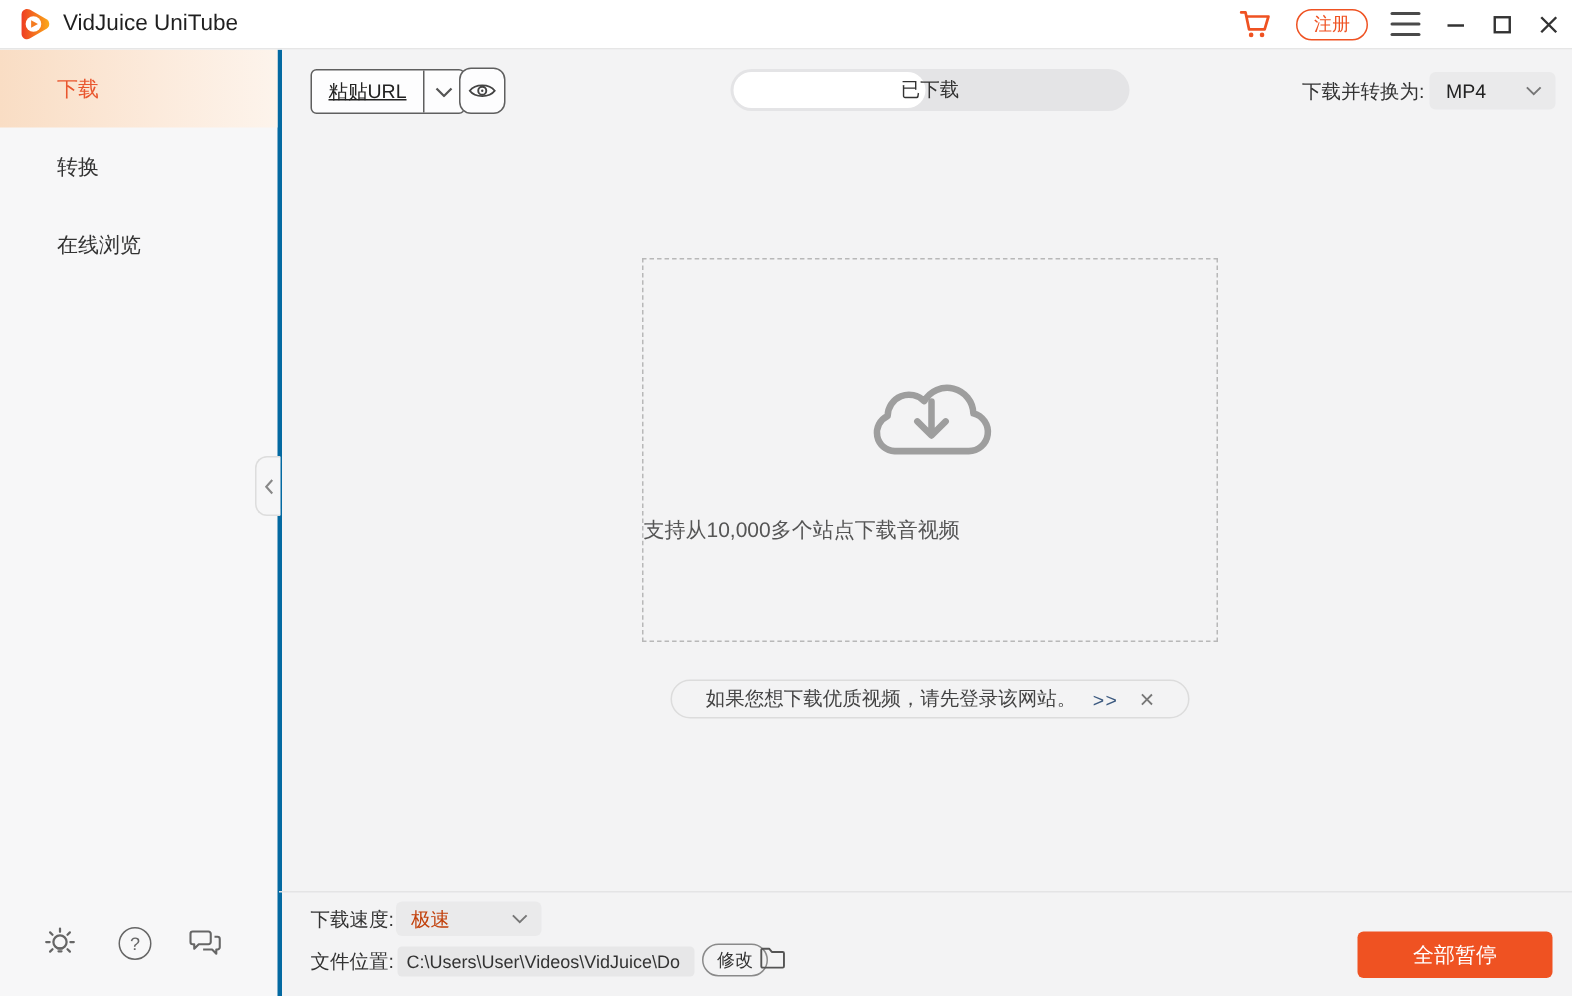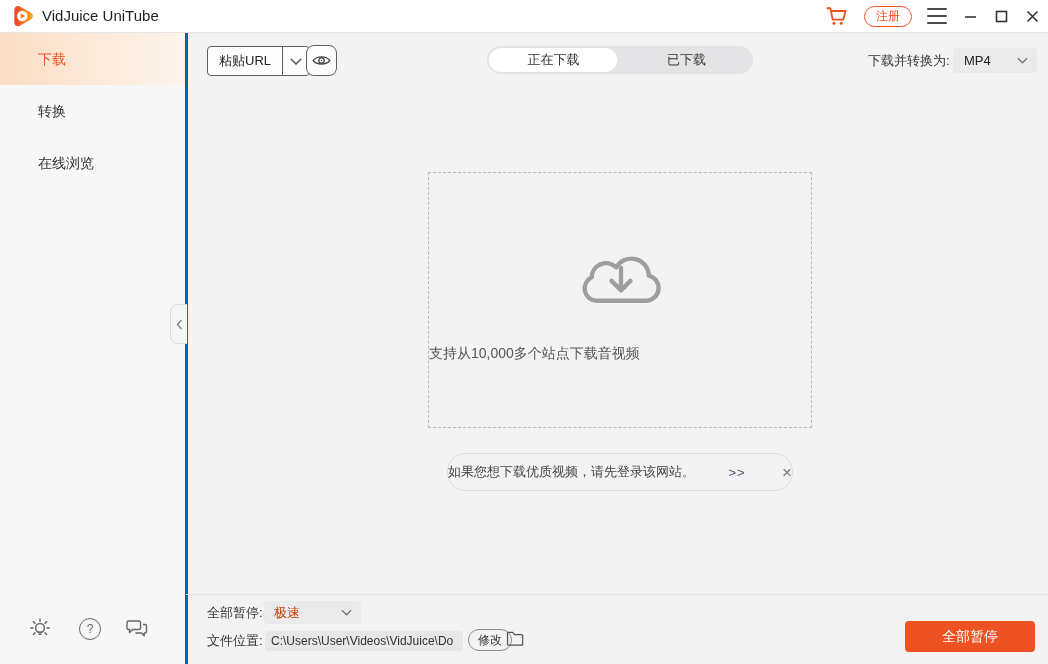--- a/index.html
+++ b/index.html
@@ -18,39 +18,39 @@
   .winbtn{width:16px;height:16px;display:flex;align-items:center;justify-content:center;cursor:pointer;}
 
   
   .sidebar{position:absolute;left:0;top:33px;width:185px;height:631px;background:#f7f7f8;border-right:3px solid #0369a1;}
   .side-item{height:52px;line-height:52px;padding-left:38px;font-size:14px;color:#333;cursor:pointer;}
   .side-item.active{color:#e9562e;background:linear-gradient(90deg,#f9ddc4 0%,#fceadb 55%,#fdf4ec 100%);}
   .collapse{position:absolute;left:170px;top:304px;width:16px;height:38px;background:#f6f6f7;border:1px solid #ddd;border-right:none;border-radius:8px 0 0 8px;display:flex;align-items:center;justify-content:center;cursor:pointer;z-index:3;}
 
   
   .paste-group{position:absolute;left:207px;top:46px;height:28px;display:flex;align-items:stretch;border:1px solid #5f5f5f;border-radius:4px;background:#fdfdfe;cursor:pointer;}
-  .paste-label{padding:0 11px;line-height:28px;font-size:13px;color:#222;}
+  .paste-label{padding:0 11px;line-height:28px;font-size:13px;color:#222;text-decoration:underline;}
   .paste-div{width:1px;background:#5f5f5f;}
   .paste-chev{width:26px;display:flex;align-items:center;justify-content:center;}
   .eye-btn{position:absolute;left:306px;top:45px;width:31px;height:31px;border:1px solid #5f5f5f;border-radius:8px;background:#fdfdfe;display:flex;align-items:center;justify-content:center;cursor:pointer;box-sizing:border-box;}
 
   .tabs{position:absolute;left:487px;top:46px;width:266px;height:28px;background:#e4e4e6;border-radius:14px;display:flex;}
   .tab{flex:1;text-align:center;line-height:28px;font-size:13px;color:#333;cursor:pointer;position:relative;z-index:1;}
   .tab-pill{position:absolute;left:2px;top:2px;width:128px;height:24px;background:#fff;border-radius:12px;z-index:0;}
 
   .convert-label{position:absolute;left:868px;top:47px;height:27px;line-height:27px;font-size:13px;color:#333;}
   .select{background:#eaeaeb;border-radius:4px;display:flex;align-items:center;cursor:pointer;box-sizing:border-box;}
   .format-select{position:absolute;left:953px;top:48px;width:84px;height:25px;padding:0 9px 0 11px;justify-content:space-between;font-size:13px;color:#222;}
 
   
   .dropzone{position:absolute;left:428px;top:172px;width:384px;height:256px;border:1px dashed #b8b8b8;box-sizing:border-box;}
   .cloud{position:absolute;left:140px;top:68px;}
   .drop-caption{position:absolute;left:0;top:172px;width:100%;text-align:left;font-size:14px;color:#555;}
 
-  .notice{position:absolute;left:447px;top:453px;width:346px;height:38px;border:1px solid #dcdcdc;border-radius:19px;display:flex;align-items:center;justify-content:space-between;gap:0;box-sizing:border-box;}
+  .notice{position:absolute;left:447px;top:453px;width:346px;height:26px;border:1px solid #dcdcdc;border-radius:19px;display:flex;align-items:center;justify-content:center;gap:11px;box-sizing:border-box;}
   .notice-text{font-size:13px;color:#444;}
   .notice-more{font-size:13px;color:#3c5a80;letter-spacing:1px;cursor:pointer;}
   .notice-close{font-size:17px;color:#777;cursor:pointer;line-height:1;margin-left:3px;}
 
   
   .footer-divider{position:absolute;left:186px;top:594px;width:862px;height:1px;background:#e4e4e5;}
   .speed-label{position:absolute;left:207px;top:601px;height:23px;line-height:23px;font-size:13px;color:#333;}
   .speed-select{position:absolute;left:264px;top:601px;width:97px;height:23px;padding:0 9px 0 10px;justify-content:space-between;font-size:13px;color:#c2410c;}
   .loc-label{position:absolute;left:207px;top:630px;height:21px;line-height:21px;font-size:13px;color:#333;}
   .loc-field{position:absolute;left:265px;top:631px;width:198px;height:20px;line-height:20px;background:#e7e7e8;border-radius:3px;font-size:12px;color:#333;padding:0 6px;white-space:nowrap;overflow:hidden;box-sizing:border-box;}
@@ -139,21 +139,20 @@
   <div class="eye-btn">
     <svg width="19" height="13" viewBox="0 0 24 16" fill="none" stroke="#444" stroke-width="1.6">
       <path d="M1.5 8 C6 2 18 2 22.5 8 C18 14 6 14 1.5 8 Z"></path>
       <circle cx="12" cy="8" r="3.4"></circle>
       <circle cx="12" cy="8" r="1" fill="#444" stroke="none"></circle>
     </svg>
   </div>
 
   <div class="tabs">
     <div class="tab-pill"></div>
-    <div class="tab">正在下载</div>
     <div class="tab">已下载</div>
   </div>
 
   <div class="convert-label">下载并转换为:</div>
   <div class="select format-select">
     <span>MP4</span>
     <svg width="11" height="7" viewBox="0 0 12 7" fill="none" stroke="#777" stroke-width="1.4">
         <polyline points="1,1 6,6 11,1"></polyline>
       </svg>
   </div>
@@ -169,21 +168,21 @@
   </div>
 
   <div class="notice">
     <span class="notice-text">如果您想下载优质视频，请先登录该网站。</span>
     <span class="notice-more">&gt;&gt;</span>
     <span class="notice-close">×</span>
   </div>
 
   <div class="footer-divider"></div>
 
-  <div class="speed-label">全部暂停:</div>
+  <div class="speed-label">下载速度:</div>
   <div class="select speed-select">
     <span>极速</span>
     <svg width="11" height="7" viewBox="0 0 12 7" fill="none" stroke="#777" stroke-width="1.4">
         <polyline points="1,1 6,6 11,1"></polyline>
       </svg>
   </div>
 
   <div class="loc-label">文件位置:</div>
   <div class="loc-field">C:\Users\User\Videos\VidJuice\Do</div>
   <div class="modify-btn">修改</div>

